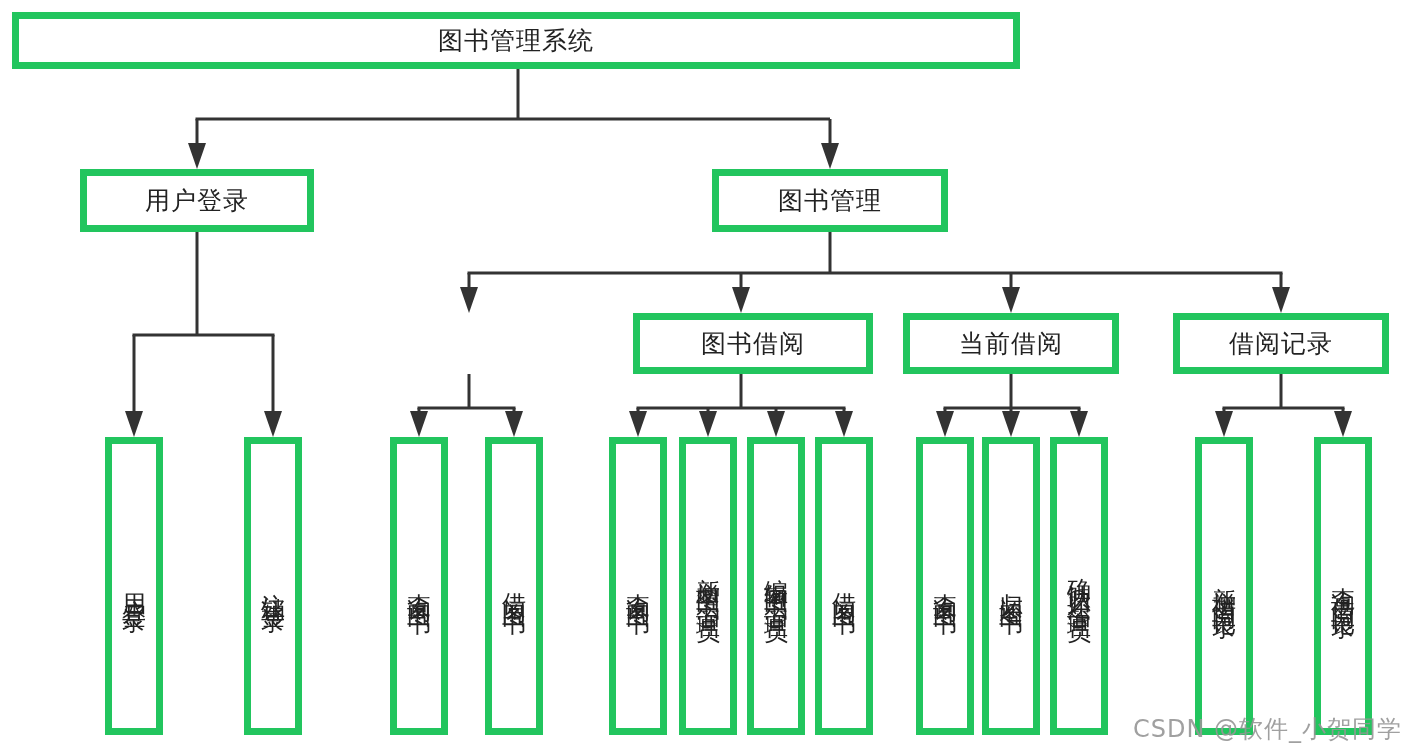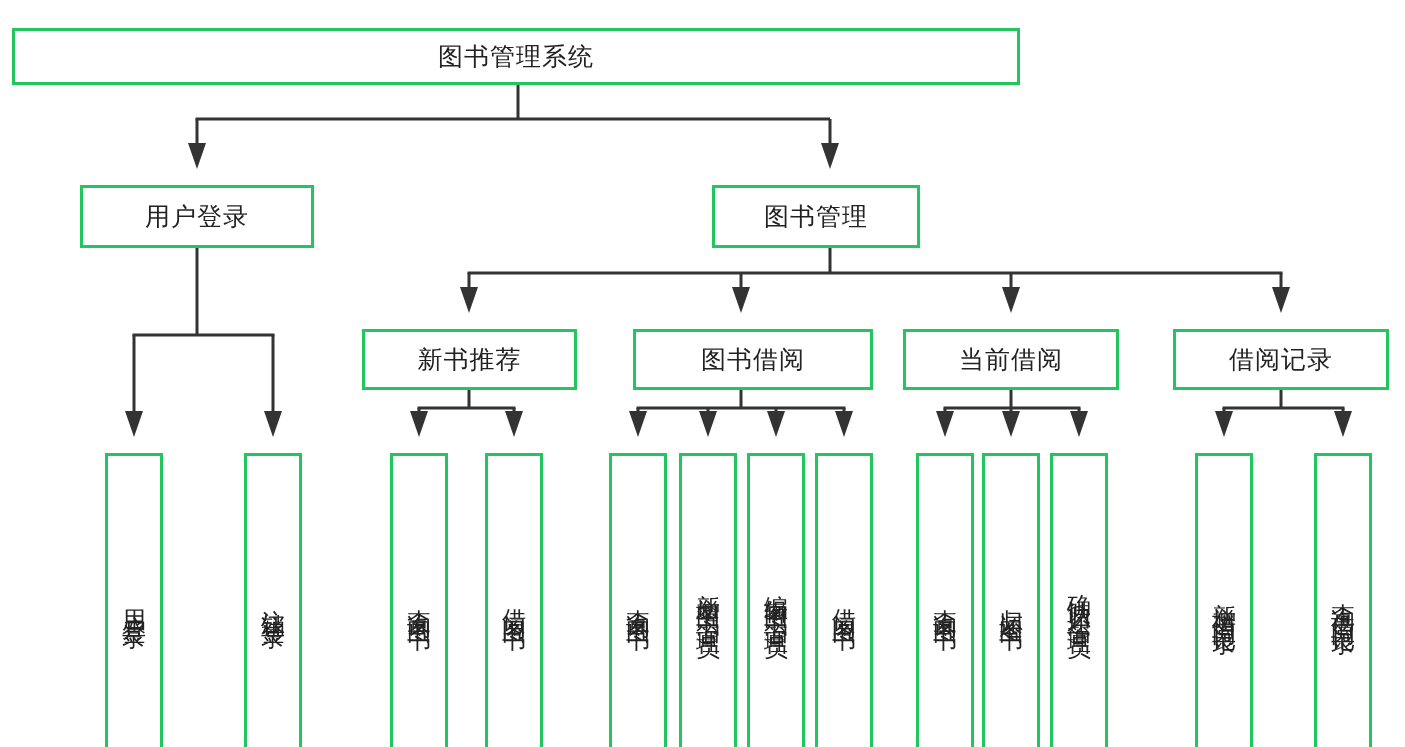--- a/index.html
+++ b/index.html
@@ -8,27 +8,26 @@
     width:1405px;height:747px;
     background:#ffffff;
     font-family:"DejaVu Sans","Liberation Sans",sans-serif;
     overflow:hidden;
   }
   svg.wires{position:absolute;left:0;top:0;z-index:1;}
   .box{
     position:absolute;
     box-sizing:border-box;
     background:#ffffff;
-    border:3px solid #22c55e;
+    border:7px solid #22c55e;
     display:flex;
     align-items:center;
     justify-content:center;
     z-index:2;
     color:#222222;
-    margin-top:16px;
   }
   .box.h span{
     font-size:25px;
     letter-spacing:1px;
     white-space:nowrap;
   }
   .box.v span{
     writing-mode:vertical-rl;
     font-size:24px;
     letter-spacing:6px;
@@ -120,27 +119,24 @@
     </g>
   </svg>
 
   <div class="box h" style="left:12px;top:12px;width:1008px;height:57px">
     <span>图书管理系统</span>
   </div>
 
   <div class="box h" style="left:80px;top:169px;width:234px;height:63px">
     <span>用户登录</span>
   </div>
-  <div class="box h" style="left:712px;top:169px;width:208px;height:63px">
+  <div class="box h" style="left:712px;top:169px;width:236px;height:63px">
     <span>图书管理</span>
   </div>
 
-  <div class="box h" style="left:362px;top:313px;width:215px;height:61px">
-    <span>新书推荐</span>
-  </div>
   <div class="box h" style="left:633px;top:313px;width:240px;height:61px">
     <span>图书借阅</span>
   </div>
   <div class="box h" style="left:1173px;top:313px;width:216px;height:61px">
     <span>借阅记录</span>
   </div>
   <div class="box h" style="left:903px;top:313px;width:216px;height:61px">
     <span>当前借阅</span>
   </div>
 
@@ -181,14 +177,15 @@
     <span>确认归还（管理员）</span>
   </div>
 
   <div class="box v" style="left:1195px;top:437px;width:58px;height:298px">
     <span>新增借阅记录</span>
   </div>
   <div class="box v" style="left:1314px;top:437px;width:58px;height:298px">
     <span>查询借阅记录</span>
   </div>
 
+  <div class="watermark">CSDN @软件_小贺同学</div>
 
 </div>
 
 </body></html>

